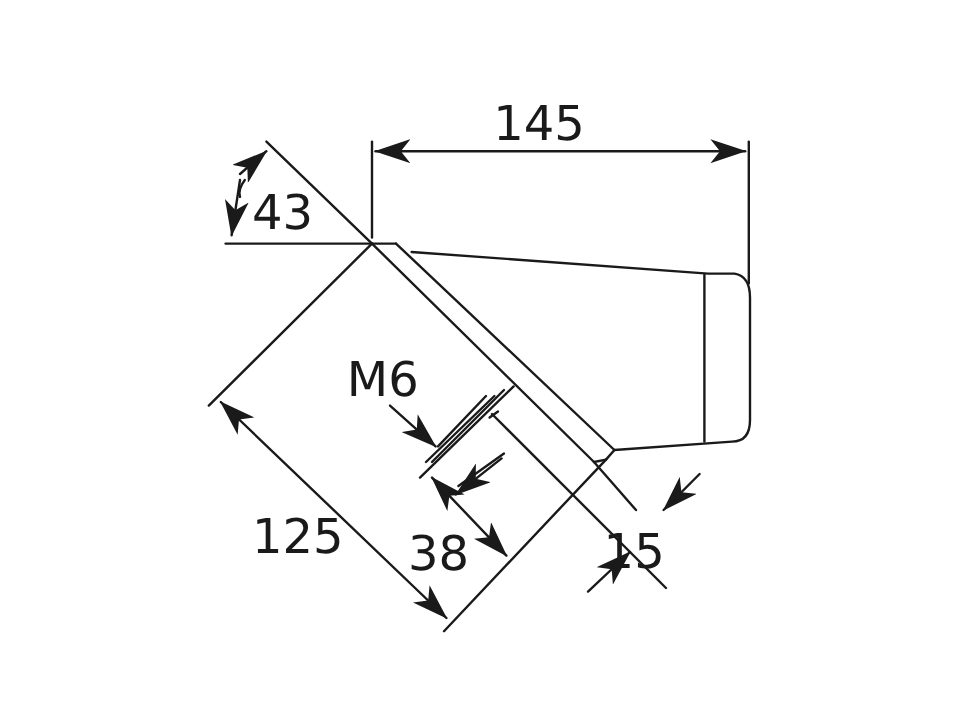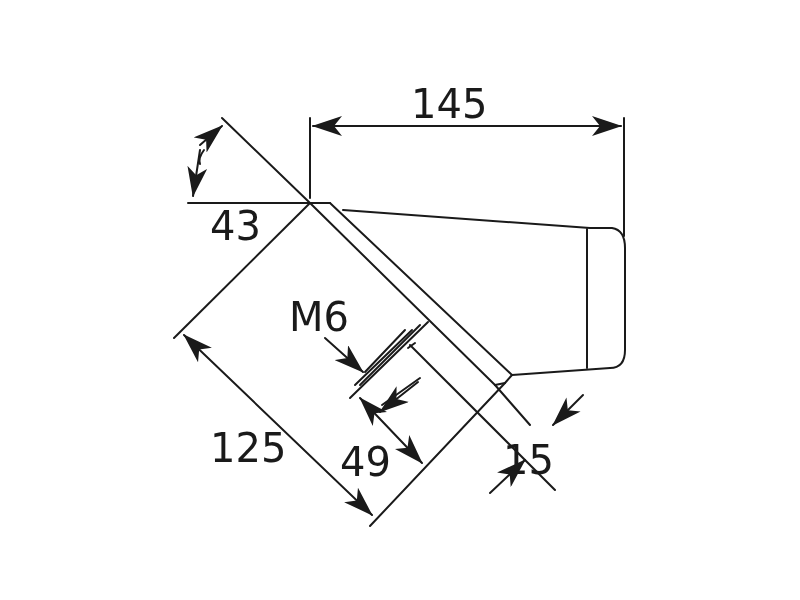--- a/index.html
+++ b/index.html
@@ -84,17 +84,17 @@
     </g>
     <g>
       <line x1="200" y1="145" x2="222" y2="126" marker-end="url(#arr)"></line>
       <line x1="200" y1="150" x2="193" y2="196" marker-end="url(#arr)"></line>
       <path d="M204,150 Q198,158 200,164"></path>
     </g>
   </g>
 </svg>
 
 <div class="dim-label" style="left:411px; top:84px;">145</div>
-<div class="dim-label" style="left:210px; top:158px;margin-top:48px;">43</div>
+<div class="dim-label" style="left:210px; top:158px;">43</div>
 <div class="dim-label" style="left:289px; top:297px;text-align:right;">M6</div>
 <div class="dim-label" style="left:210px; top:428px;">125</div>
-<div class="dim-label" style="left:340px; top:442px;">49</div>
+<div class="dim-label" style="left:340px; top:442px;">38</div>
 <div class="dim-label" style="left:503px; top:440px;">15</div>
 
 </body></html>

